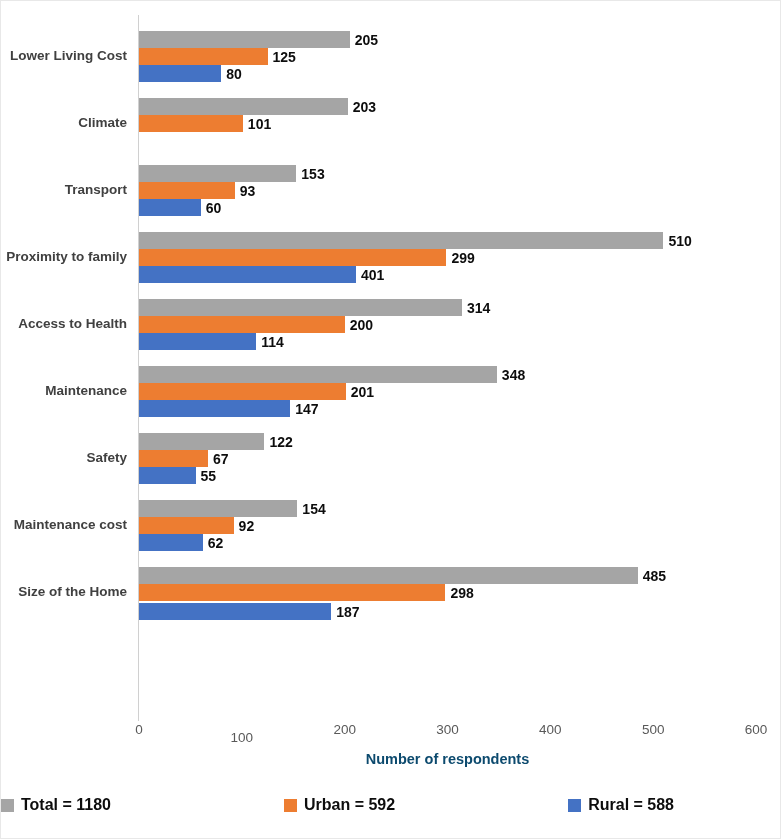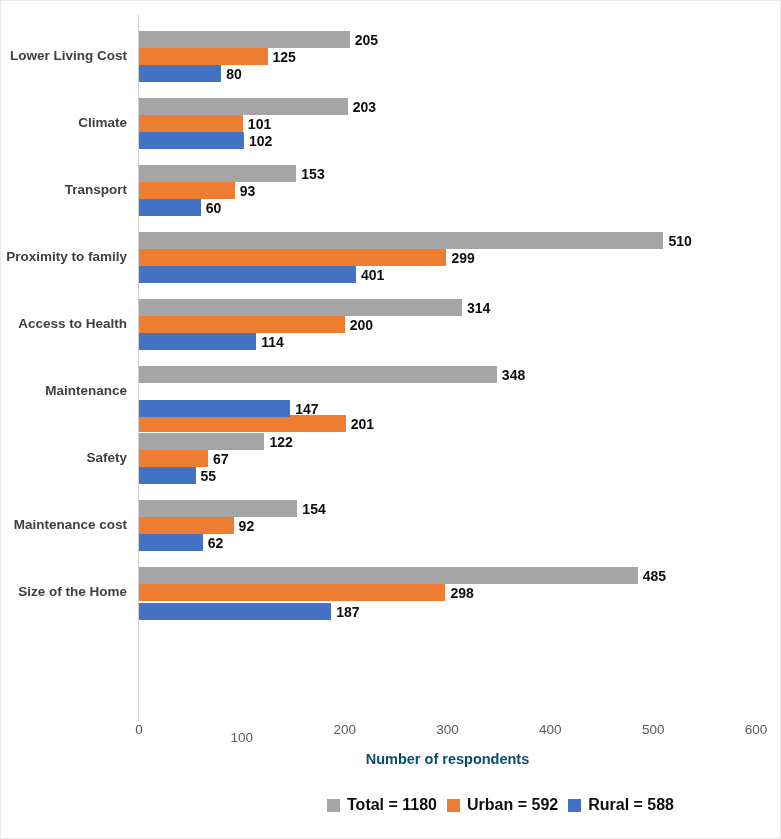--- a/index.html
+++ b/index.html
@@ -99,23 +99,23 @@
     font-weight: bold;
     color: #0c4a6e;
   }
   
   #legend {
     position: absolute;
     left: 0;
     top: 795px;
     width: 673px;
     display: flex;
-    justify-content: flex-end;
+    justify-content: space-between;
     align-items: center;
-    gap: 10px;
+    gap: 38px;
   }
   .legend-item {
     display: flex;
     align-items: center;
     gap: 7px;
   }
   .legend-swatch {
     width: 13px;
     height: 13px;
     flex: 0 0 auto;
@@ -153,24 +153,20 @@
         <div class="cat-group" style="top: 97px; height: 51px;">
           <div class="cat-label" style="top: 17.5px;">Climate</div>
           <div class="bar-row" style="top: 0px; width: 643px;">
             <div class="bar" style="width: 208.752px; background: rgb(165, 165, 165);"></div>
             <div class="bar-value" style="left: 208.752px;">203</div>
           </div>
           <div class="bar-row" style="top: 17px; width: 643px;">
             <div class="bar" style="width: 103.862px; background: rgb(237, 125, 49);"></div>
             <div class="bar-value" style="left: 103.862px;">101</div>
           </div>
-          <div class="bar-row" style="top: 34px; width: 643px;">
-            <div class="bar" style="width: 104.89px; background: rgb(68, 114, 196);"></div>
-            <div class="bar-value" style="left: 104.89px;">102</div>
-          </div>
         </div>
         <div class="cat-group" style="top: 164px; height: 51px;">
           <div class="cat-label" style="top: 17.5px;">Transport</div>
           <div class="bar-row" style="top: 0px; width: 643px;">
             <div class="bar" style="width: 157.335px; background: rgb(165, 165, 165);"></div>
             <div class="bar-value" style="left: 157.335px;">153</div>
           </div>
           <div class="bar-row" style="top: 17px; width: 643px;">
             <div class="bar" style="width: 95.635px; background: rgb(237, 125, 49);"></div>
             <div class="bar-value" style="left: 95.635px;">93</div>
@@ -209,21 +205,21 @@
             <div class="bar" style="width: 117.23px; background: rgb(68, 114, 196);"></div>
             <div class="bar-value" style="left: 117.23px;">114</div>
           </div>
         </div>
         <div class="cat-group" style="top: 365px; height: 51px;">
           <div class="cat-label" style="top: 17.5px;">Maintenance</div>
           <div class="bar-row" style="top: 0px; width: 643px;">
             <div class="bar" style="width: 357.86px; background: rgb(165, 165, 165);"></div>
             <div class="bar-value" style="left: 357.86px;">348</div>
           </div>
-          <div class="bar-row" style="top: 17px; width: 643px; margin-top: 32px;">
+          <div class="bar-row" style="top: 17px; width: 643px;">
             <div class="bar" style="width: 206.695px; background: rgb(237, 125, 49);"></div>
             <div class="bar-value" style="left: 206.695px;">201</div>
           </div>
           <div class="bar-row" style="top: 34px; width: 643px;">
             <div class="bar" style="width: 151.165px; background: rgb(68, 114, 196);"></div>
             <div class="bar-value" style="left: 151.165px;">147</div>
           </div>
         </div>
         <div class="cat-group" style="top: 432px; height: 51px;">
           <div class="cat-label" style="top: 17.5px;">Safety</div>

